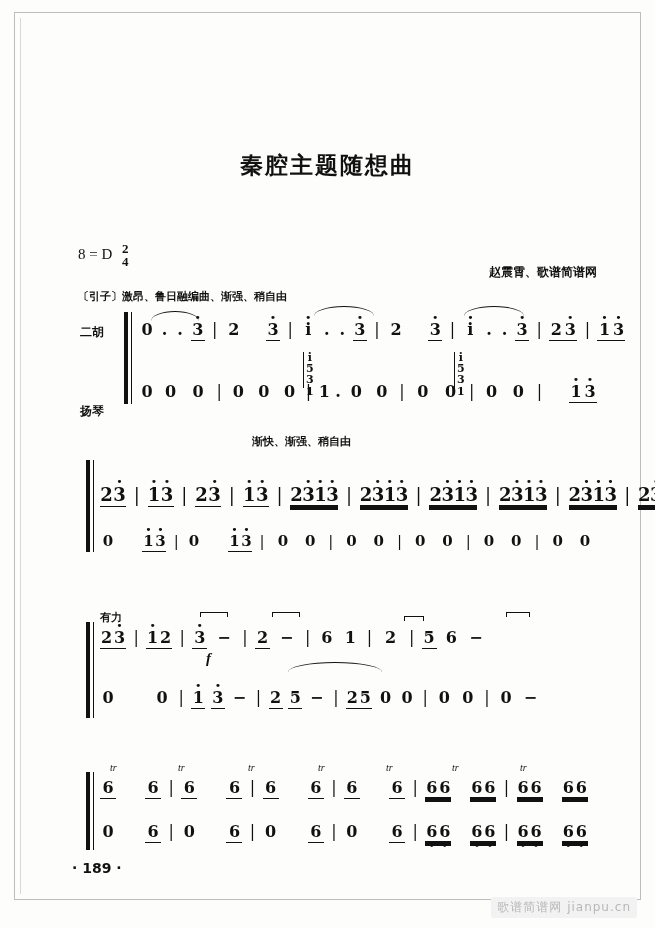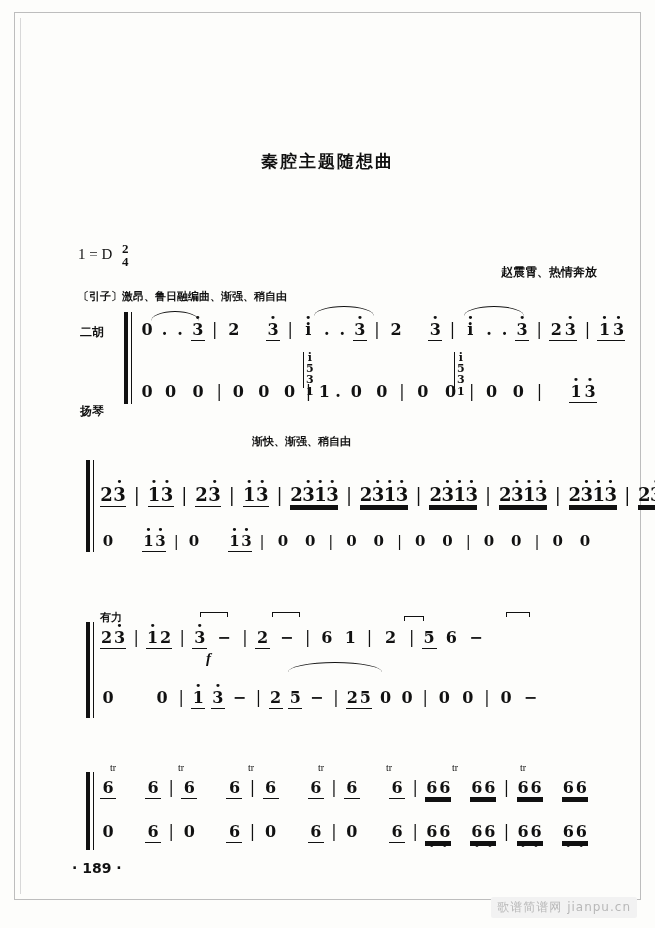--- a/index.html
+++ b/index.html
@@ -39,21 +39,21 @@
   }
 
   .title {
     position: absolute;
     top: 150px;
     left: 0;
     width: 655px;
     text-align: center;
     font-family: "DejaVu Sans", sans-serif;
     font-weight: bold;
-    font-size: 17px;
+    font-size: 23px;
     letter-spacing: 2px;
     color: #111;
   }
 
   .key-sig {
     position: absolute;
     left: 78px;
     top: 243px;
     font-family: "Liberation Serif", serif;
     font-size: 15px;
@@ -213,20 +213,21 @@
     font-family: "Liberation Serif", serif;
     font-style: italic;
     font-weight: bold;
     font-size: 15px;
     color: #111;
   }
 
   .tr {
     position: absolute;
     font-family: "Liberation Serif", serif;
+    font-style: italic;
     font-size: 10px;
     color: #111;
   }
 
   .bracketnum {
     position: absolute;
     font-family: "DejaVu Sans", sans-serif;
     font-size: 10px;
     color: #111;
   }
@@ -243,28 +244,28 @@
 <body>
 
 <div class="page">
 
   <div class="frame"></div>
   <div class="frame-inner"></div>
 
   <div class="title">秦腔主题随想曲</div>
 
   <div class="key-sig">
-    <span>1 = D</span>
+    <span>8 = D</span>
     <span class="frac">
       <span class="num">2</span>
       <span class="den">4</span>
     </span>
   </div>
 
-  <div class="composer">赵震霄、热情奔放</div>
+  <div class="composer">赵震霄、歌谱简谱网</div>
 
   <div class="tempo-mark tempo-1">〔引子〕激昂、鲁日融编曲、渐强、稍自由</div>
   <div class="tempo-mark tempo-2">渐快、渐强、稍自由</div>
   <div class="tempo-mark tempo-3">有力</div>
 
   <div class="instr instr-erhu">二胡</div>
   <div class="instr instr-yangqin">扬琴</div>
 
   <div class="sysbar" style="left:124px; top:312px; height:92px;"></div>
   <div class="sysbar thin" style="left:131px; top:312px; height:92px;"></div>

